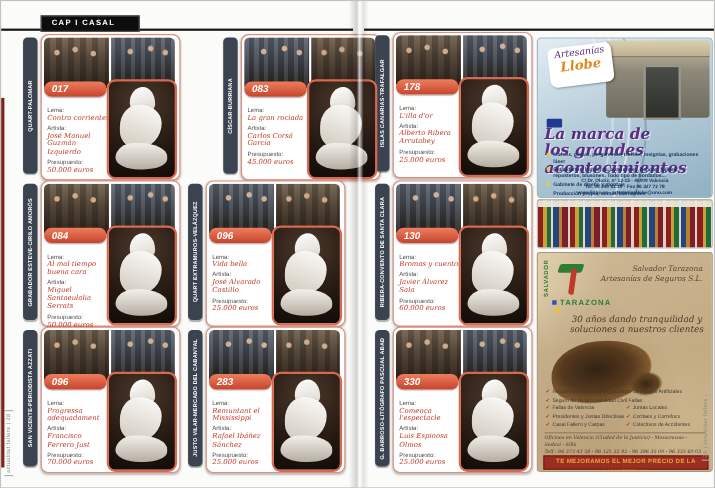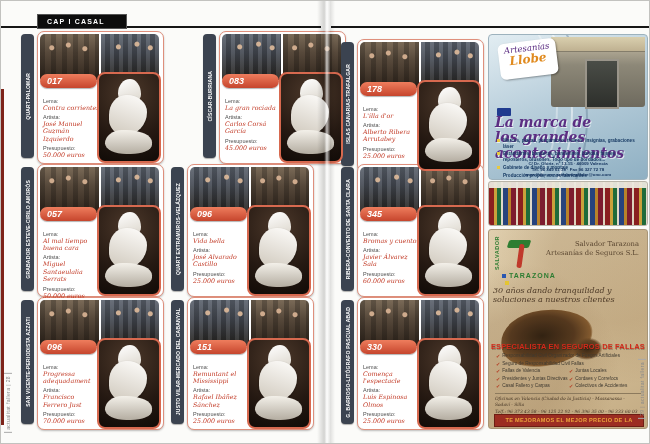--- a/index.html
+++ b/index.html
@@ -108,22 +108,22 @@
   .t-vert span{writing-mode:vertical-rl;transform:rotate(180deg);white-space:nowrap;}
   .t-glyph{position:absolute;left:12px;top:2px;width:30px;height:30px;}
   .t-glyph:before{content:"";position:absolute;left:2px;top:2px;width:22px;height:8px;background:#2e7d32;
       transform:skewX(-18deg);border-radius:2px;}
   .t-glyph:after{content:"";position:absolute;left:12px;top:6px;width:5px;height:24px;background:#c0392b;
       transform:rotate(8deg);border-radius:2px;}
   .t-name{position:absolute;left:8px;top:36px;color:#2e7d32;font-size:7px;font-weight:bold;letter-spacing:1px;}
   .t-name:before{content:"";display:inline-block;width:4px;height:4px;background:#2a56b0;margin-right:3px;}
   .t-name:after{content:"";display:inline-block;width:4px;height:4px;background:#e4c531;margin-left:3px;}
   .t-company{position:absolute;right:8px;top:10px;text-align:right;color:#5a4630;
-      font-family:"DejaVu Serif",serif;font-size:6.8px;line-height:1.3;}
-  .t-slogan{position:absolute;left:4px;top:56px;width:136px;color:#4d3a27;
+      font-family:"DejaVu Serif",serif;font-style:italic;font-size:6.8px;line-height:1.3;}
+  .t-slogan{position:absolute;left:22px;top:56px;width:136px;text-align:center;color:#4d3a27;
       font-family:"DejaVu Serif",serif;font-style:italic;font-size:8px;line-height:1.15;}
   .t-map{position:absolute;left:12px;top:80px;width:92px;height:56px;
       background:radial-gradient(ellipse at 45% 45%,#241507 0%,#4a2d14 45%,#7c5226 68%,rgba(124,82,38,0) 72%);
       border-radius:48% 52% 60% 40%/55% 45% 58% 42%;transform:rotate(-6deg);opacity:.9;}
   .t-map:after{content:"";position:absolute;right:-8px;bottom:2px;width:30px;height:22px;
       background:radial-gradient(ellipse at 50% 50%,#2b1a09 0%,#5b3a1a 55%,rgba(91,58,26,0) 72%);
       border-radius:50% 50% 45% 55%/55% 45% 50% 50%;}
   .t-head{position:absolute;left:0;top:112px;width:158px;text-align:center;color:#d2291a;
       font-weight:bold;font-size:7.4px;letter-spacing:.2px;text-shadow:.5px .5px 0 rgba(0,0,0,.25);}
   .t-list{position:absolute;left:7px;top:123px;width:146px;}
@@ -207,21 +207,21 @@
     <div class="card">
       <div class="photos">
           <div class="photo pa"></div>
           <div class="photo pb"></div>
         </div>
       <div class="ninotbox">
           <div class="b1"></div>
           <div class="b2"></div>
           <div class="b3"></div>
         </div>
-      <div class="badge">057</div>
+      <div class="badge">084</div>
       <div class="info">
         <div class="lbl">Lema:</div>
         <div class="val">Al mal tiempo buena cara</div>
         <div class="lbl">Artista:</div>
         <div class="val">Miguel Santaeulalia Serrats</div>
         <div class="lbl">Presupuesto:</div>
         <div class="val">50.000 euros</div>
       </div>
     </div>
   </div>
@@ -285,33 +285,33 @@
     <div class="card">
       <div class="photos">
           <div class="photo pb"></div>
           <div class="photo pa"></div>
         </div>
       <div class="ninotbox">
           <div class="b1"></div>
           <div class="b2"></div>
           <div class="b3"></div>
         </div>
-      <div class="badge">151</div>
+      <div class="badge">283</div>
       <div class="info">
         <div class="lbl">Lema:</div>
         <div class="val">Remuntant el Mississippi</div>
         <div class="lbl">Artista:</div>
         <div class="val">Rafael Ibáñez Sánchez</div>
         <div class="lbl">Presupuesto:</div>
         <div class="val">25.000 euros</div>
       </div>
     </div>
   </div>
 
-  <div class="unit" style="left:340px;top:38px;padding-left:16px;">
+  <div class="unit" style="left:340px;top:28px;padding-left:16px;">
     <div class="vlabel">
         <span>ISLAS CANARIAS-TRAFALGAR</span>
       </div>
     <div class="card">
       <div class="photos">
           <div class="photo pa"></div>
           <div class="photo pb"></div>
         </div>
       <div class="ninotbox">
           <div class="b1"></div>
@@ -337,21 +337,21 @@
     <div class="card">
       <div class="photos">
           <div class="photo pb"></div>
           <div class="photo pa"></div>
         </div>
       <div class="ninotbox">
           <div class="b1"></div>
           <div class="b2"></div>
           <div class="b3"></div>
         </div>
-      <div class="badge">345</div>
+      <div class="badge">130</div>
       <div class="info">
         <div class="lbl">Lema:</div>
         <div class="val">Bromas y cuentos</div>
         <div class="lbl">Artista:</div>
         <div class="val">Javier Álvarez Sala</div>
         <div class="lbl">Presupuesto:</div>
         <div class="val">60.000 euros</div>
       </div>
     </div>
   </div>
@@ -412,21 +412,20 @@
       <div class="t-vert"><span>SALVADOR</span></div>
       <div class="t-glyph"></div>
       <div class="t-name">TARAZONA</div>
     </div>
     <div class="t-company">
       <div>Salvador Tarazona</div>
       <div>Artesanías de Seguros S.L.</div>
     </div>
     <div class="t-slogan">30 años dando tranquilidad y soluciones a nuestros clientes</div>
     <div class="t-map"></div>
-    <div class="t-head">ESPECIALISTA EN SEGUROS DE FALLAS</div>
     <div class="t-list">
       <div class="t-row">
           <div class="t-item w1">
             <span class="t-check">✔</span>
             <span>Responsabilidad Civil Organizador de Fuegos Artificiales</span>
           </div>
         </div>
       <div class="t-row">
           <div class="t-item w1">
             <span class="t-check">✔</span>

